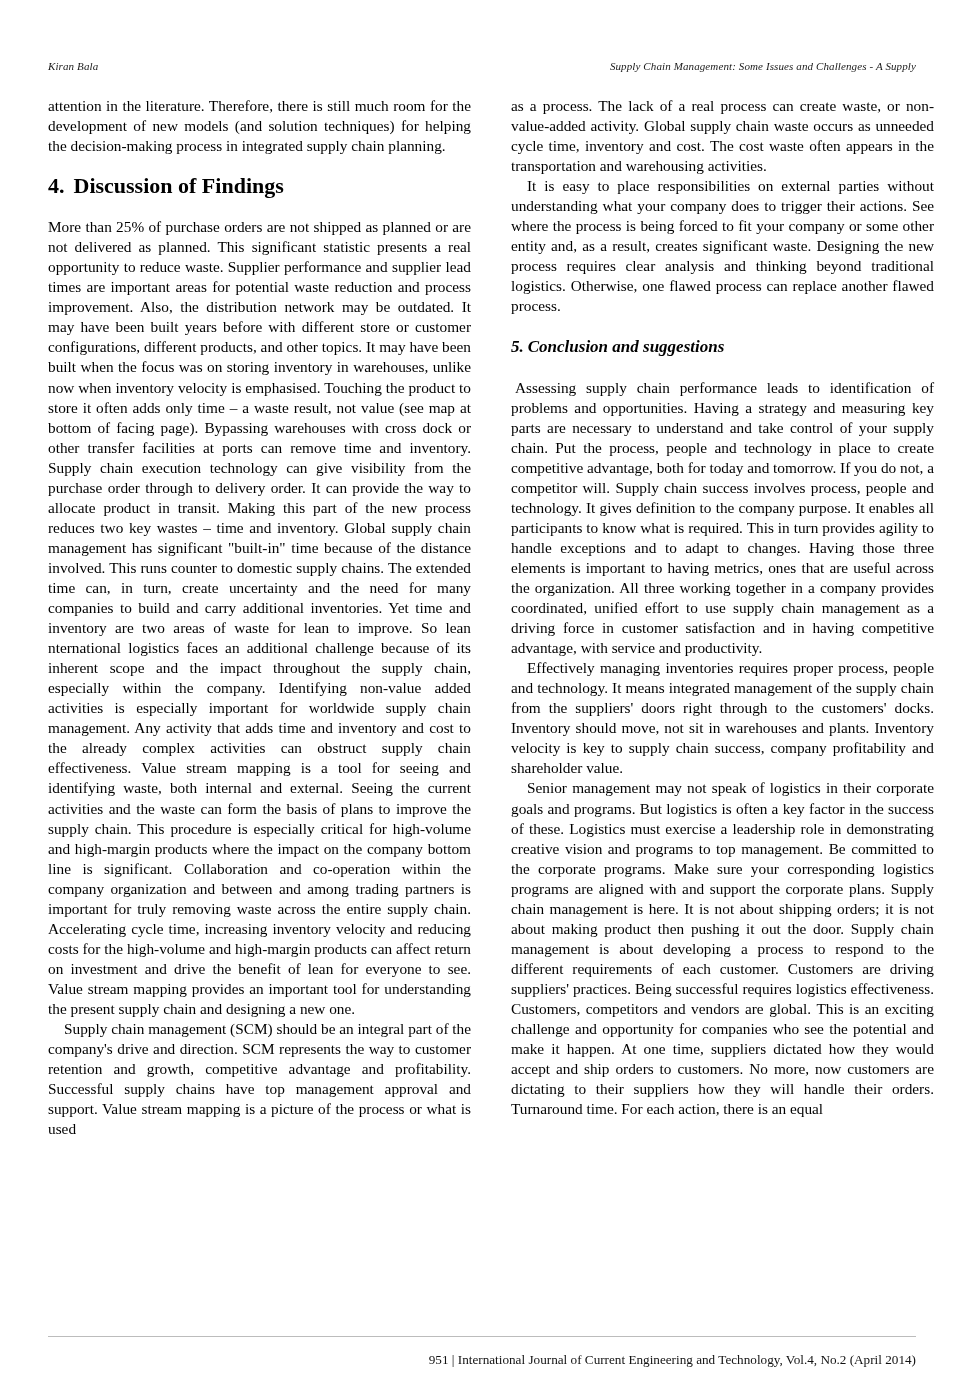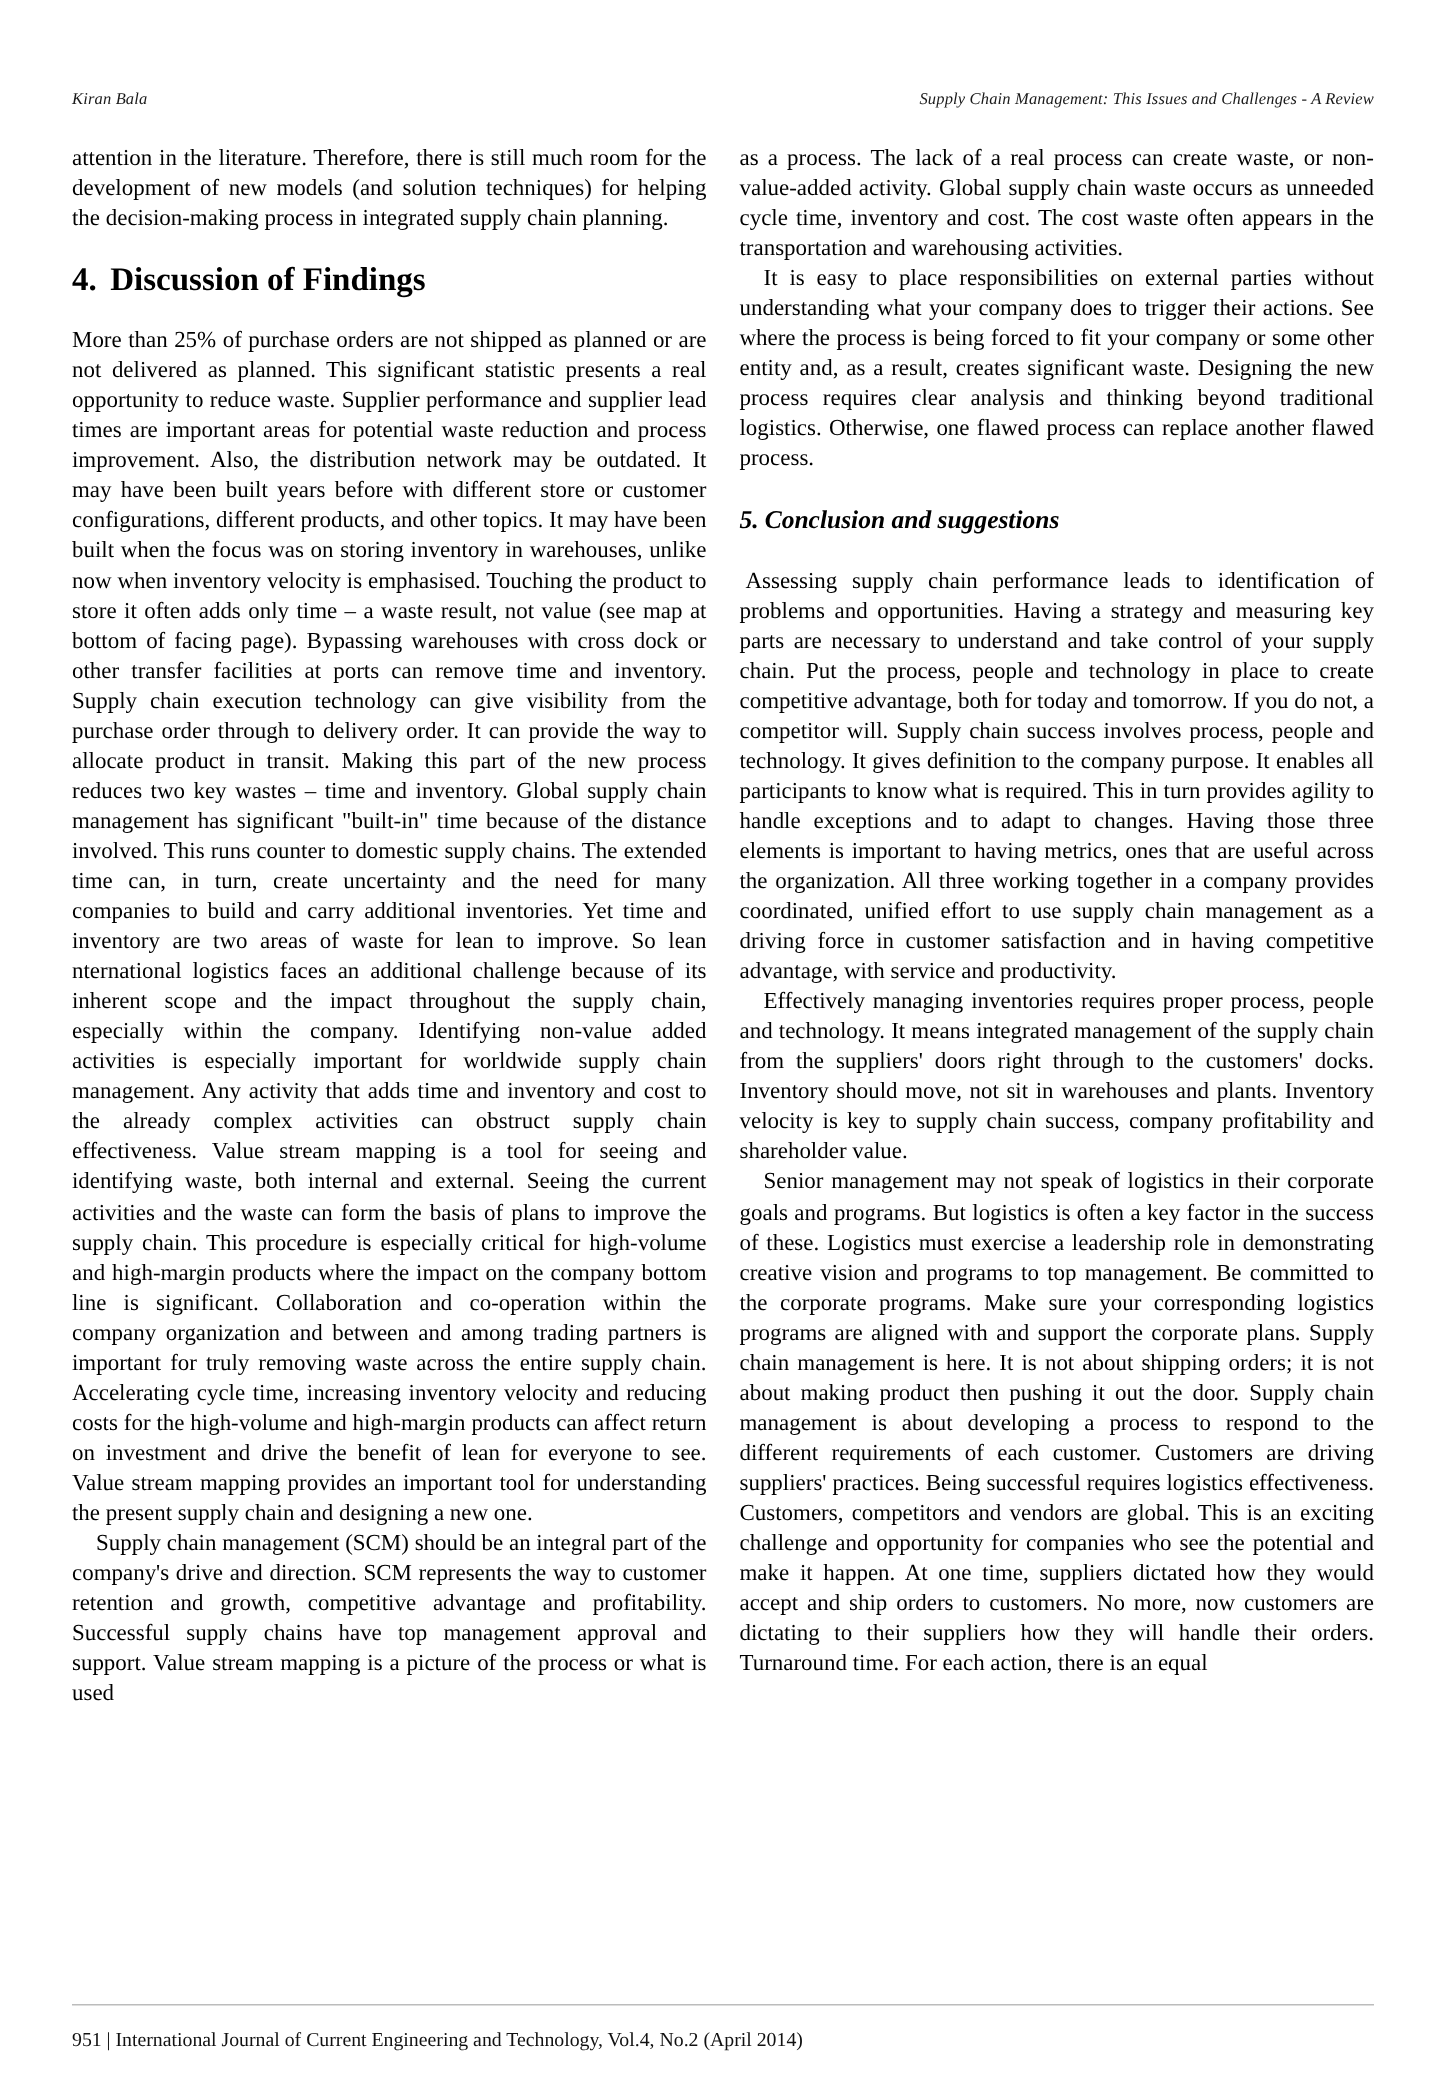--- a/index.html
+++ b/index.html
@@ -44,21 +44,21 @@
   .running-head .rh-right { white-space: nowrap; }
 
   
   .body-columns {
     position: absolute;
     top: 96px;
     left: 48px;
     width: 868px;
     height: 1216px;
     display: flex;
-    gap: 22px;
+    gap: 40px;
     align-items: flex-start;
   }
   .col {
     width: 423px;
     flex: 0 0 423px;
   }
 
   p.para {
     margin: 0;
     text-align: justify;
@@ -106,35 +106,35 @@
     right: 48px;
     bottom: 32px;
   }
   .footer-rule {
     height: 1px;
     background: #bcbcbc;
     width: 100%;
     margin-bottom: 15px;
   }
   .footer-text {
-    text-align: left;
+    text-align: right;
     font-size: 13.2px;
     line-height: 16px;
     color: #111;
     white-space: nowrap;
   }
 </style>
 </head>
 <body>
 
 <div class="page">
 
   <div class="running-head">
     <span class="rh-left">Kiran Bala</span>
-    <span class="rh-right">Supply Chain Management: This Issues and Challenges - A Review</span>
+    <span class="rh-right">Supply Chain Management: Some Issues and Challenges - A Supply</span>
   </div>
 
   <div class="body-columns">
 
     <div class="col">
       <p class="para flush">attention in the literature. Therefore, there is still much room for the development of new models (and solution techniques) for helping the decision-making process in integrated supply chain planning.</p>
 
       <h2 class="section-heading heading-a">
         <span class="num">4.</span><span>Discussion of Findings</span>
       </h2>

